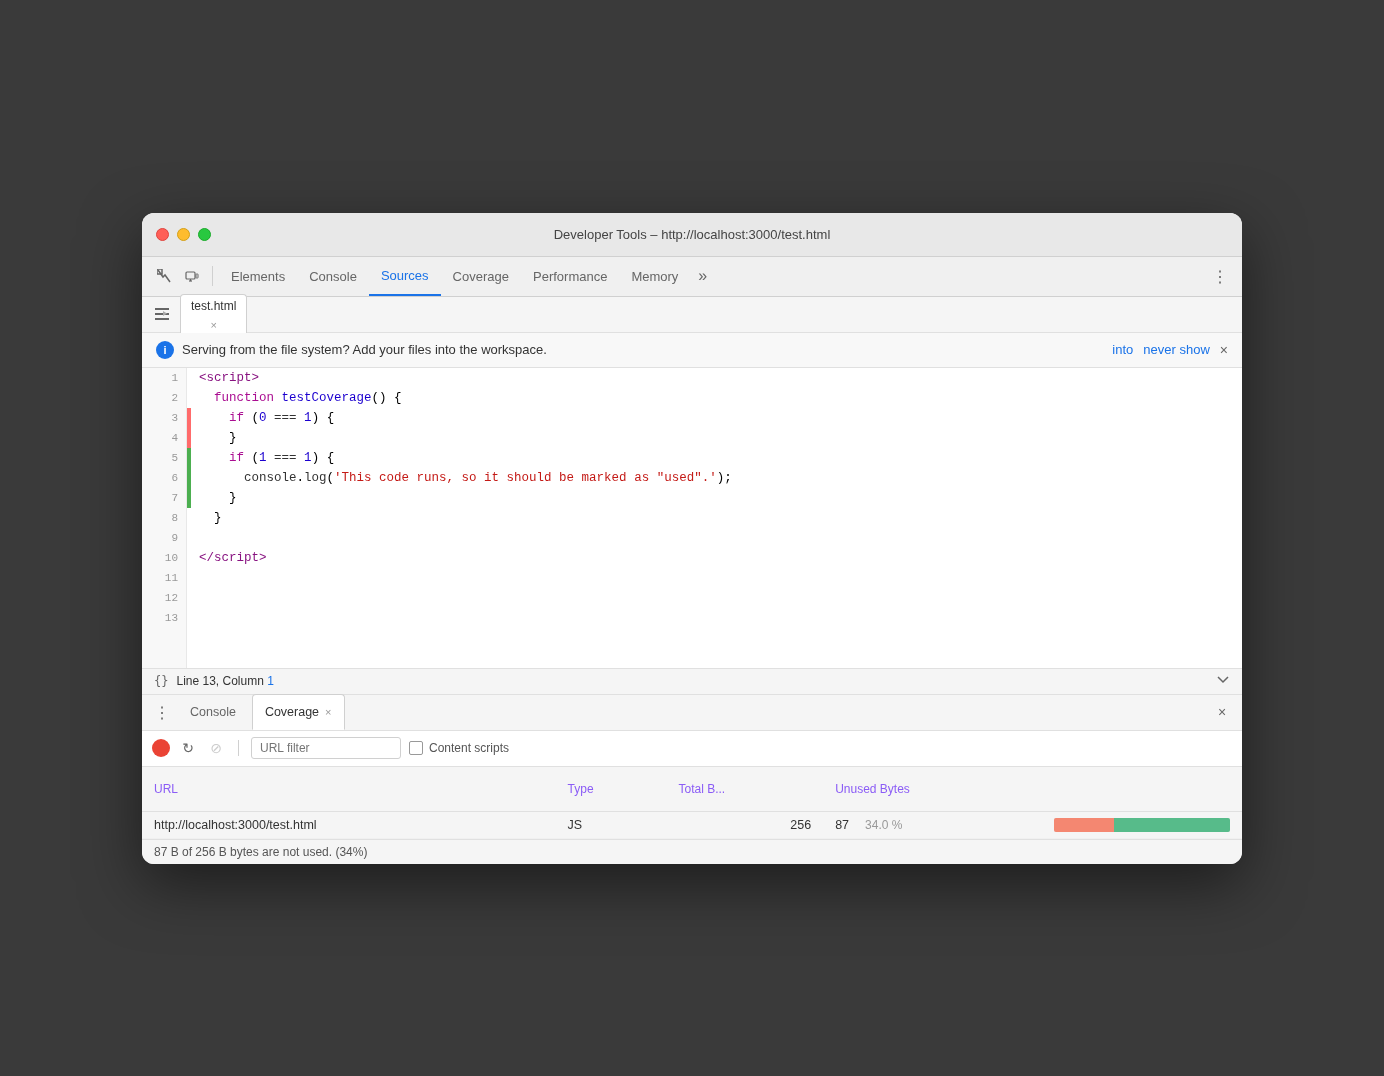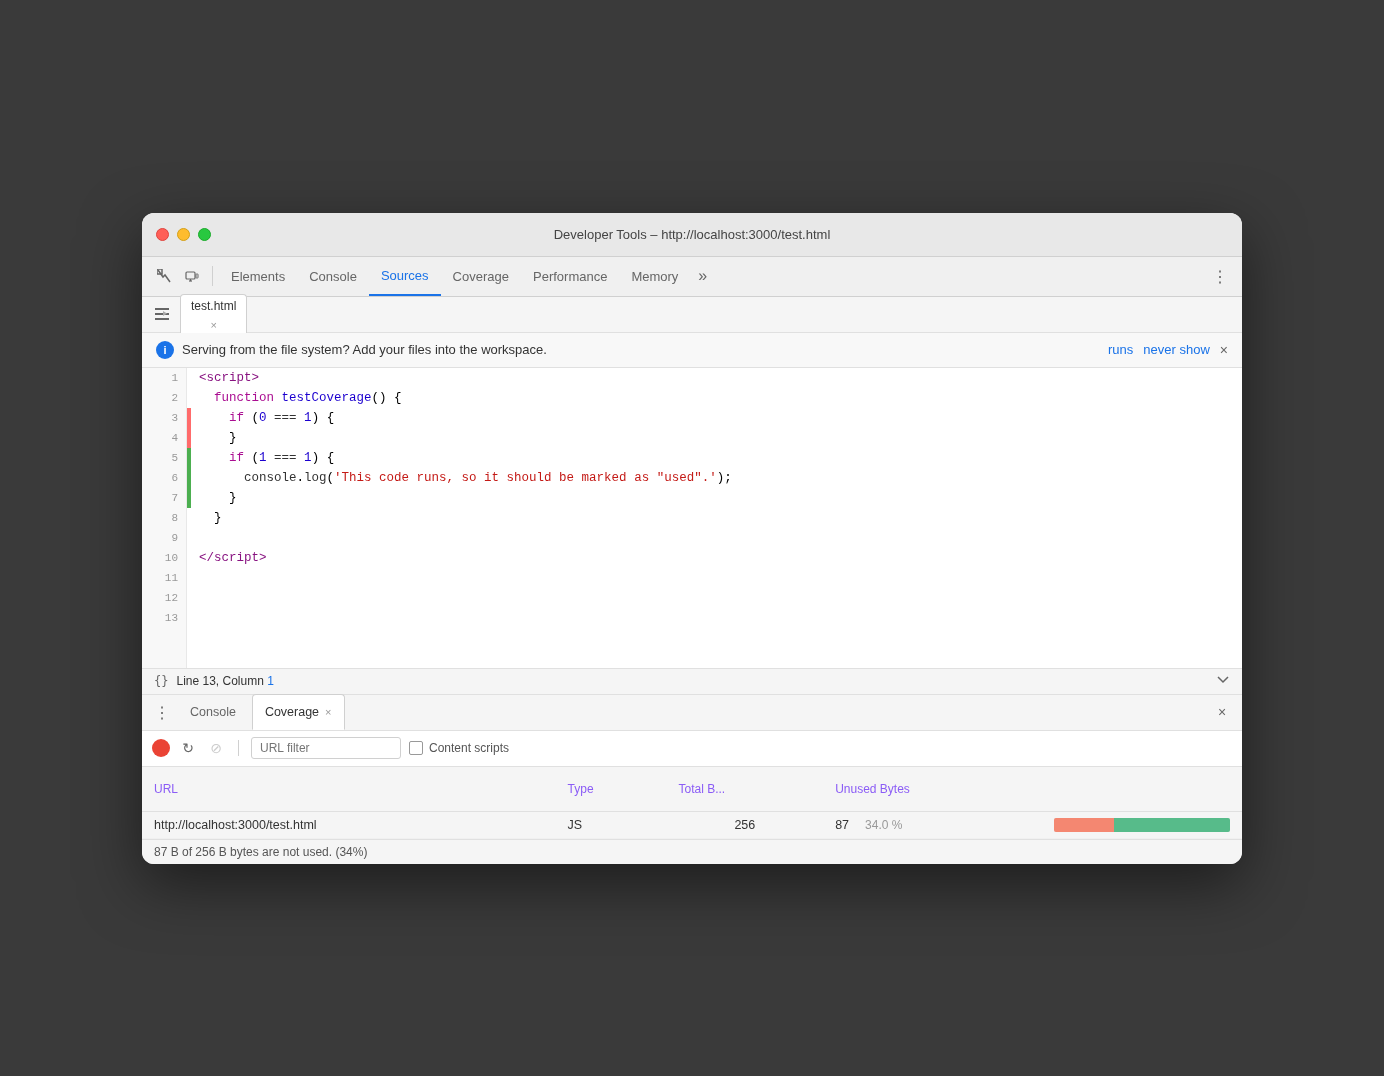--- a/index.html
+++ b/index.html
@@ -508,21 +508,21 @@
       <div class="file-tab">
         <span>test.html</span>
         <span class="file-tab-close">×</span>
       </div>
     </div>
 
     <div class="info-banner">
       <div class="info-icon">i</div>
       <span>Serving from the file system? Add your files into the workspace.</span>
       <div class="info-actions">
-        <span class="info-link">runs</span>
+        <span class="info-link">into</span>
         <span class="info-link">never show</span>
         <span class="info-close">×</span>
       </div>
     </div>
 
     <div class="code-editor">
       <div class="line-numbers">
         <span class="line-number">1</span>
         <span class="line-number">2</span>
         <span class="line-number">3</span>
@@ -640,21 +640,21 @@
           <th>Type</th>
           <th>Total B...</th>
           <th>Unused Bytes</th>
           <th></th>
         </tr>
       </thead>
       <tbody>
         <tr class="table-row">
           <td>http://localhost:3000/test.html</td>
           <td>JS</td>
-          <td style="text-align:center">256</td>
+          <td style="text-align:right">256</td>
           <td>
             <div class="unused-bytes-cell">
               <span>87</span>
               <span class="percent-text">34.0 %</span>
             </div>
           </td>
           <td class="coverage-bar-cell">
             <div class="coverage-bar-container">
               <div class="coverage-unused-bar" style="width: 34%"></div>
               <div class="coverage-used-bar" style="width: 66%"></div>

